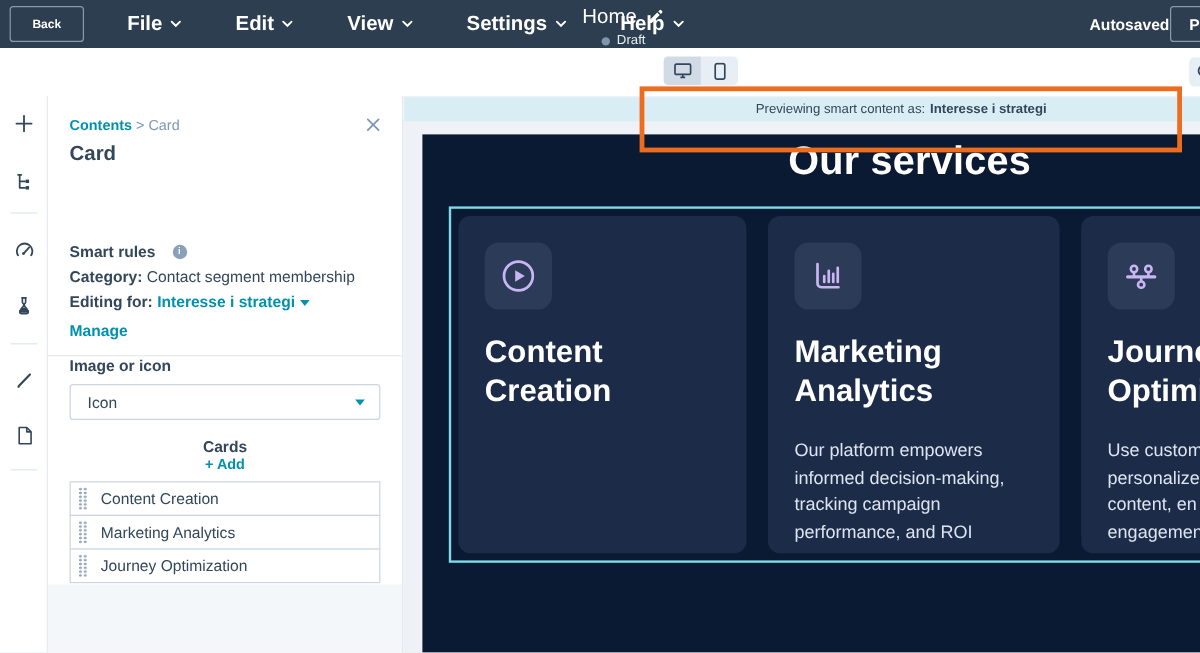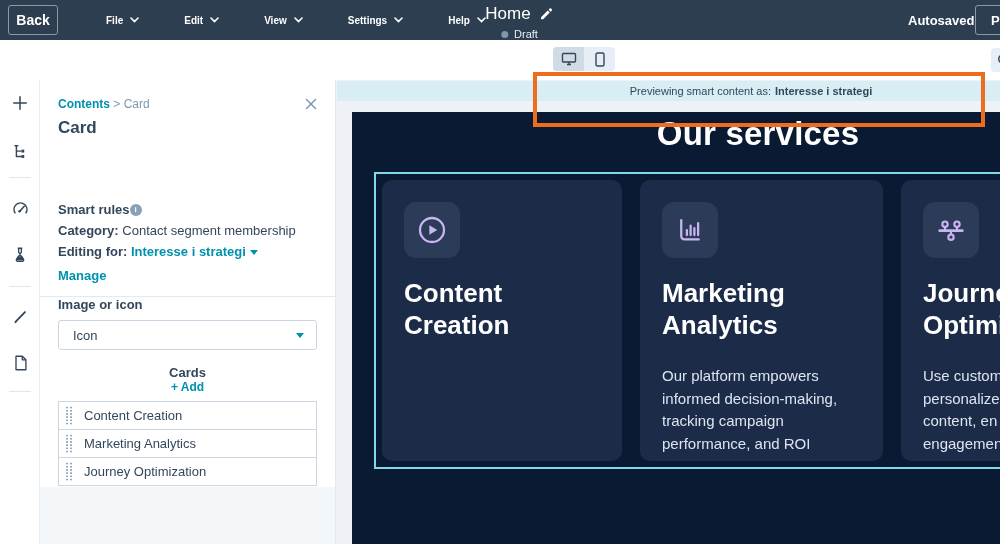--- a/index.html
+++ b/index.html
@@ -1,24 +1,24 @@
 <!DOCTYPE html>
 <html><head>
 <meta charset="utf-8">
 <style>
   * { margin:0; padding:0; box-sizing:border-box; }
   body { font-family:"Liberation Sans", sans-serif; background:#fff; }
   .screen { position:relative; width:1000px; height:544px; overflow:hidden; background:#fff; }
 
   
   .topbar { position:absolute; left:0; top:0; width:1000px; height:40px; background:#2d3e50; z-index:30; }
-  .back-btn { position:absolute; left:8px; top:5px; width:50px; height:30px; border:1px solid #8a9aab; border-radius:3px;
-              color:#fff; font-size:14px; font-weight:bold; display:flex; align-items:center; justify-content:center; cursor:pointer; }
+  .back-btn { position:absolute; left:8px; top:5px; width:62px; height:30px; border:1px solid #8a9aab; border-radius:3px;
+              color:#fff; font-size:10px; font-weight:bold; display:flex; align-items:center; justify-content:center; cursor:pointer; }
   .menus { position:absolute; left:88px; top:0; height:40px; display:flex; align-items:center; gap:27px; }
-  .menu-item { display:flex; align-items:center; gap:7px; color:#fff; font-size:10px; font-weight:bold; cursor:pointer;padding-left:18px; }
+  .menu-item { display:flex; align-items:center; gap:7px; color:#fff; font-size:17px; font-weight:bold; cursor:pointer;padding-left:18px; }
   .chev { width:9px; height:6px; }
   .title-block { position:absolute; left:50%; top:4px; transform:translateX(-21.5%); text-align:center; }
   .title-row { display:flex; align-items:center; gap:9px; justify-content:center; }
   .page-title { color:#fff; font-size:17px; }
   .status-row { display:flex; align-items:center; gap:6px; justify-content:center; margin-top:4px; }
   .status-dot { width:7px; height:7px; border-radius:50%; background:#8096ac; }
   .status-txt { color:#e8eef5; font-size:11px; }
   .autosaved { position:absolute; left:908px; top:13px; color:#fff; font-size:13px; font-weight:bold; }
   .preview-btn { position:absolute; left:975px; top:5px; width:70px; height:30px; border:1px solid #8a9aab; border-radius:3px;
                  color:#fff; font-size:13px; font-weight:bold; display:flex; align-items:center; padding-left:15px; cursor:pointer; }
@@ -41,21 +41,21 @@
   .panel { position:absolute; left:40px; top:80px; width:296px; height:464px; background:#fff; border-right:1px solid #e3e9f0; z-index:10; }
   .crumb { position:absolute; left:18px; top:17px; font-size:12px; color:#7c98b6; }
   .crumb .root { color:#0091ae; font-weight:bold; cursor:pointer; }
   .close-x { position:absolute; right:16px; top:16px; width:16px; height:16px; cursor:pointer; display:flex; align-items:center; justify-content:center; }
   .panel-title { position:absolute; left:18px; top:38px; font-size:17px; font-weight:bold; color:#33475b; }
   .tabs { position:absolute; left:0; top:72px; width:100%; height:38px; border-top:1px solid #e3e9f0; display:flex; }
   .tab { display:flex; align-items:center; justify-content:center; gap:8px; font-size:13px; color:#33475b; cursor:pointer; }
   .tab.active { width:147px; background:#fff; font-weight:bold; }
   .tab.inactive { flex:1; background:#eaf0f6; border-bottom:1px solid #e3e9f0; }
   .panel-content { position:absolute; left:0; top:110px; width:100%; padding:0 18px; color:#33475b; font-size:13px; }
-  .sr-head { margin-top:12px; font-weight:bold; display:flex; align-items:center; gap:0; }
+  .sr-head { margin-top:12px; font-weight:bold; display:flex; align-items:center; gap:14px; }
   .info-ic { width:12px; height:12px; border-radius:50%; background:#8aa0b9; color:#fff; font-size:8px; font-weight:bold;
              display:inline-flex; align-items:center; justify-content:center; }
   .sr-line { margin-top:6px; }
   .sr-line b { font-weight:bold; }
   .teal-link { color:#0091ae; font-weight:bold; cursor:pointer; }
   .caret { display:inline-block; width:0; height:0; border-left:4px solid transparent; border-right:4px solid transparent;
            border-top:5px solid #0091ae; margin-left:4px; vertical-align:middle; }
   .manage { margin-top:9px; }
   .divider { border-top:1px solid #e3e9f0; margin:13px -18px 0; }
   .field-label { font-weight:bold; }

